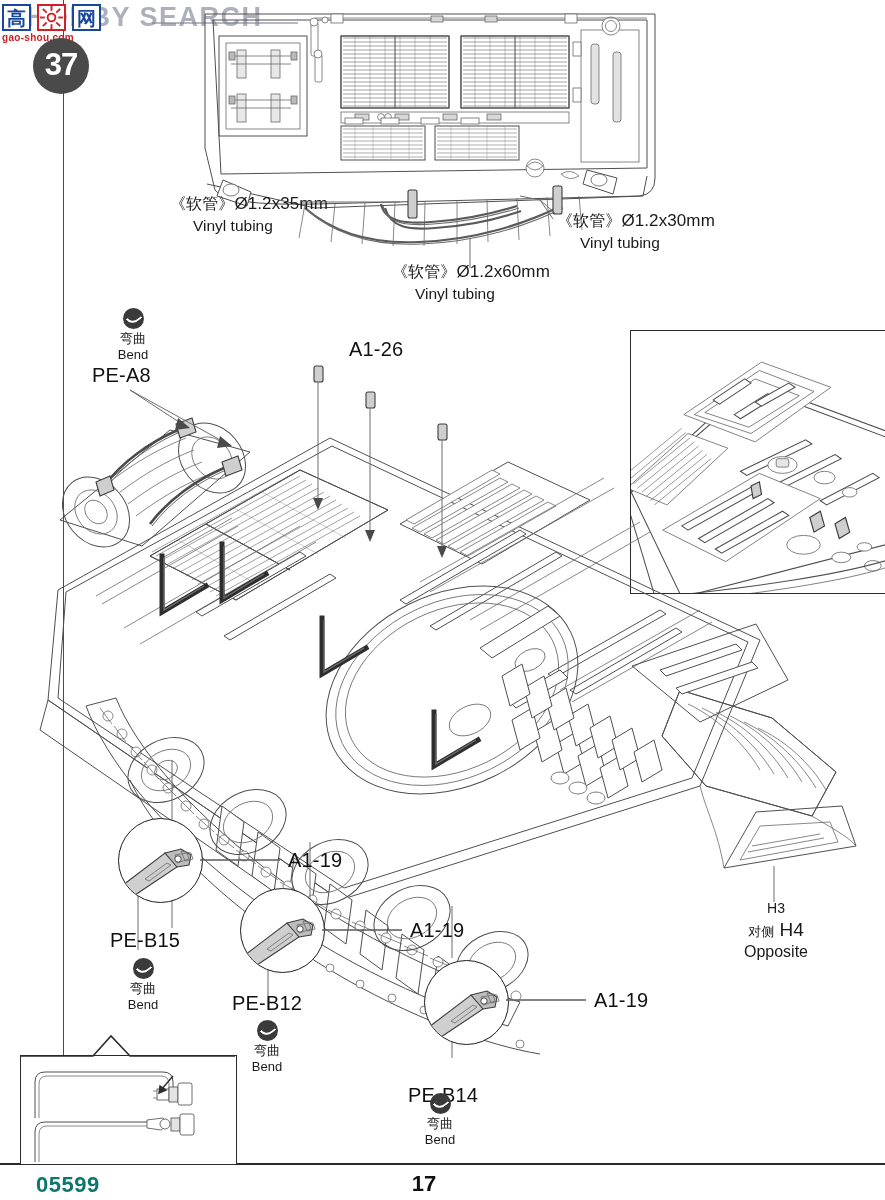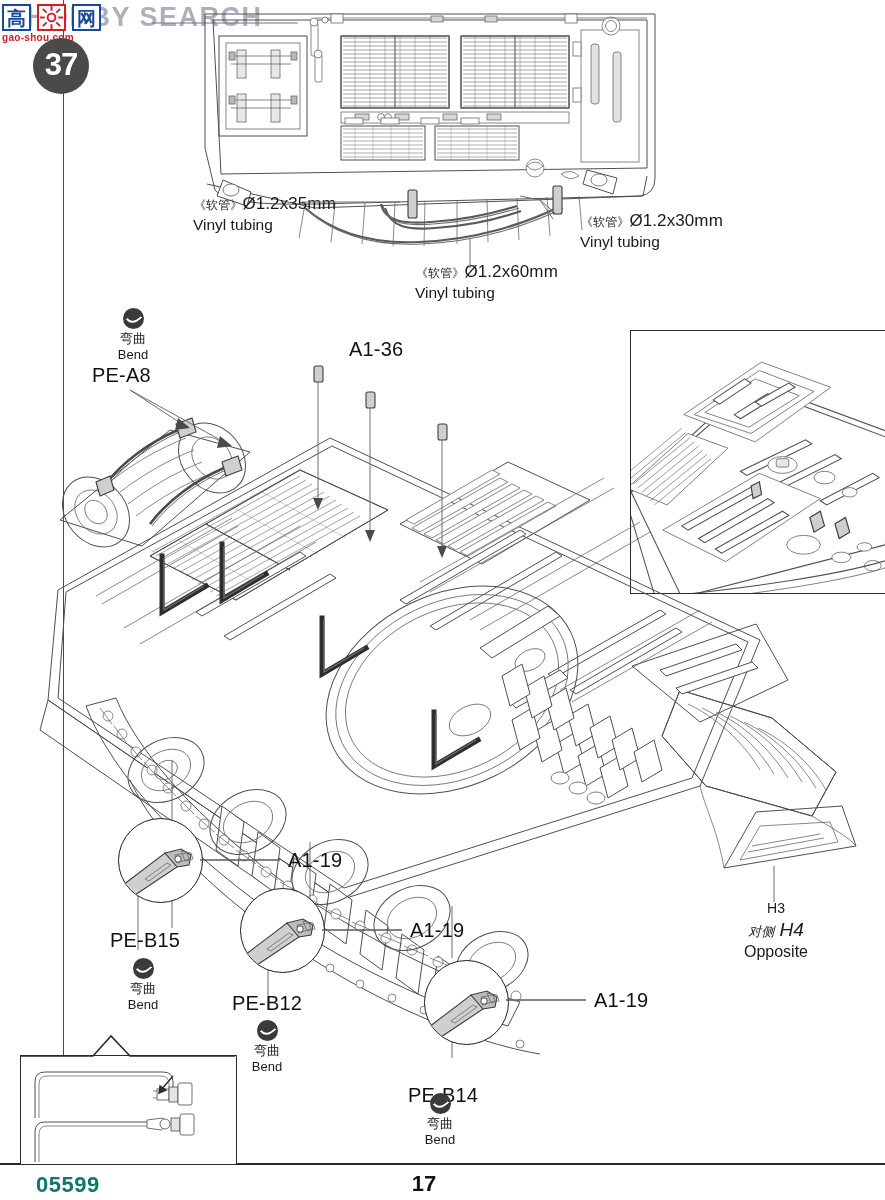--- a/index.html
+++ b/index.html
@@ -47,21 +47,21 @@
     position:absolute;left:33px;top:38px;width:56px;height:56px;border-radius:50%;
     background:#4a4a4a;color:#fff;
     font-size:31px;font-weight:700;letter-spacing:-1px;
     display:flex;align-items:center;justify-content:center;
     font-family:"Liberation Sans",sans-serif;
   }
   .step-badge span{display:block;transform:translateY(-1px);}
   .part-id{position:absolute;white-space:nowrap;font-size:20px;letter-spacing:.2px;color:#111;}
   .tube-lbl{position:absolute;white-space:nowrap;}
   .tube-lbl .l1{font-size:17px;letter-spacing:.1px;}
-  .tube-lbl .l1 .cn{font-family:Liberation Serif, serif;font-size:12px;margin-left:24px;}
+  .tube-lbl .l1 .cn{font-family:Liberation Serif, serif;font-size:16px;}
   .tube-lbl .l2{font-size:15.5px;margin-left:23px;margin-top:2px;}
 
   
   .bend{position:absolute;text-align:center;width:70px;}
   .bend .mk{
     width:21px;height:21px;border-radius:50%;background:#3a3a3a;margin:0 auto 2px;
     position:relative;
   }
   .bend .mk::after{
     content:"";position:absolute;left:4px;top:6px;width:12px;height:7px;
@@ -791,21 +791,21 @@
     </g>
   </svg>
 
   <div class="bend" style="left:98px;top:308px;">
     <div class="mk"></div>
     <span class="cn">弯曲</span>
     <span class="en">Bend</span>
   </div>
   <div class="part-id" style="left:92px;top:364px;">PE-A8</div>
 
-  <div class="part-id" style="left:349px;top:338px;">A1-36</div>
+  <div class="part-id" style="left:349px;top:338px;">A1-26</div>
 
   <div class="part-id" style="left:288px;top:849px;">A1-19</div>
   <div class="part-id" style="left:410px;top:919px;">A1-19</div>
   <div class="part-id" style="left:594px;top:989px;">A1-19</div>
 
   <div class="part-id" style="left:110px;top:929px;">PE-B15</div>
   <div class="bend" style="left:108px;top:958px;">
     <div class="mk"></div>
     <span class="cn">弯曲</span>
     <span class="en">Bend</span>
@@ -820,20 +820,20 @@
 
   <div class="part-id" style="left:408px;top:1064px;margin-top:20px;">PE-B14</div>
   <div class="bend" style="left:405px;top:1093px;">
     <div class="mk"></div>
     <span class="cn">弯曲</span>
     <span class="en">Bend</span>
   </div>
 
   <div style="position:absolute;left:716px;top:900px;width:120px;text-align:center;line-height:1.26;">
     <div style="font-size:14px;">H3</div>
-    <div style="font-size:19px;font-style:italic;"><span style="font-family:'DejaVu Sans',sans-serif;font-size:13px;">对侧</span> <span>H4</span></div>
+    <div style="font-size:19px;"><span style="font-family:'DejaVu Sans',sans-serif;font-size:13px;">对侧</span> <span>H4</span></div>
     <div style="font-size:16px;">Opposite</div>
   </div>
 
   <div class="foot-code">05599</div>
   <div class="foot-page">17</div>
 
 </div>
 
 </body></html>

